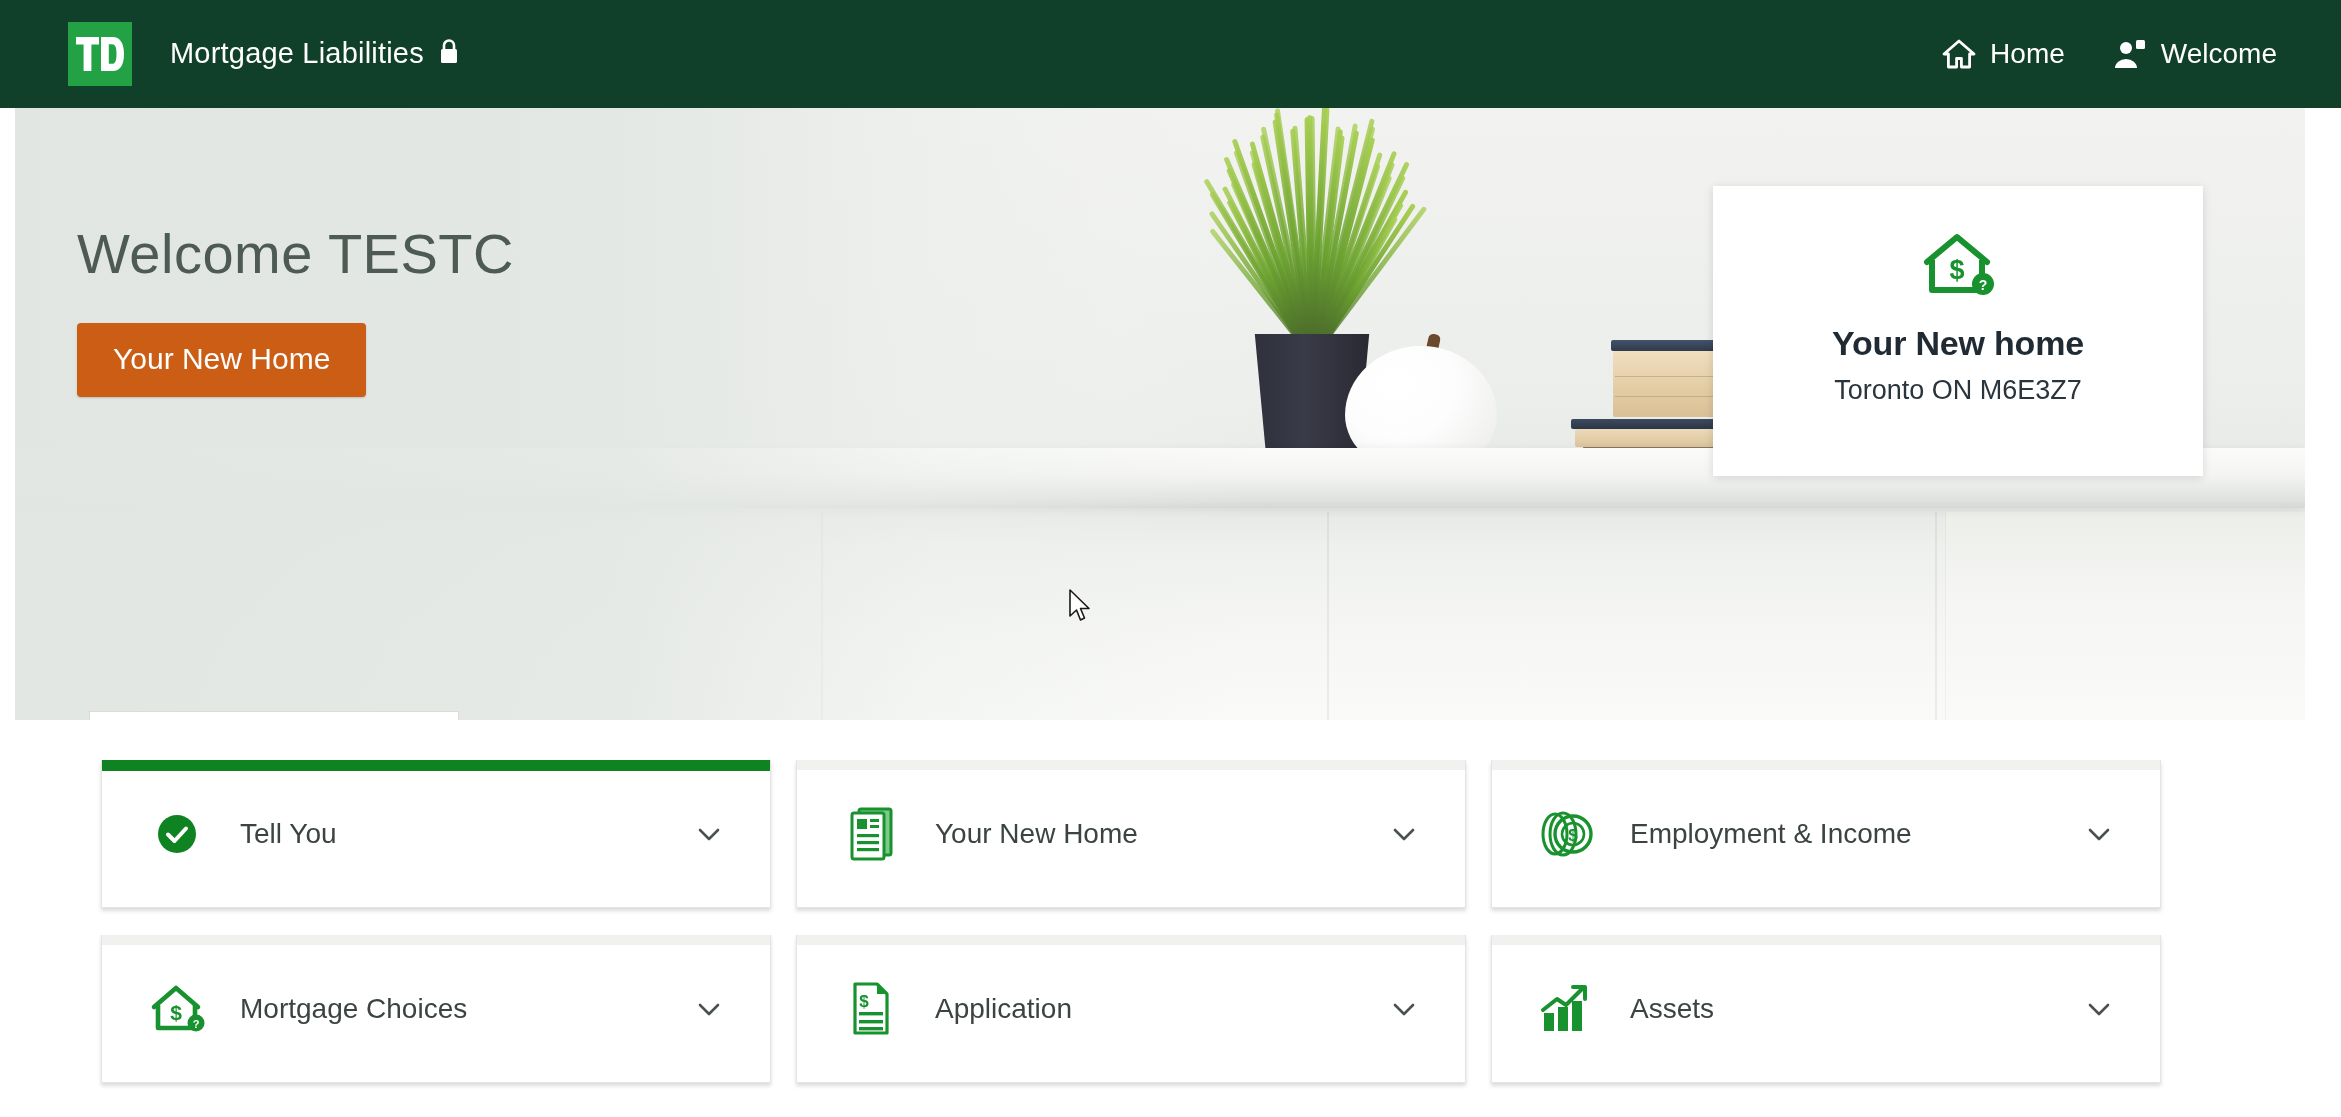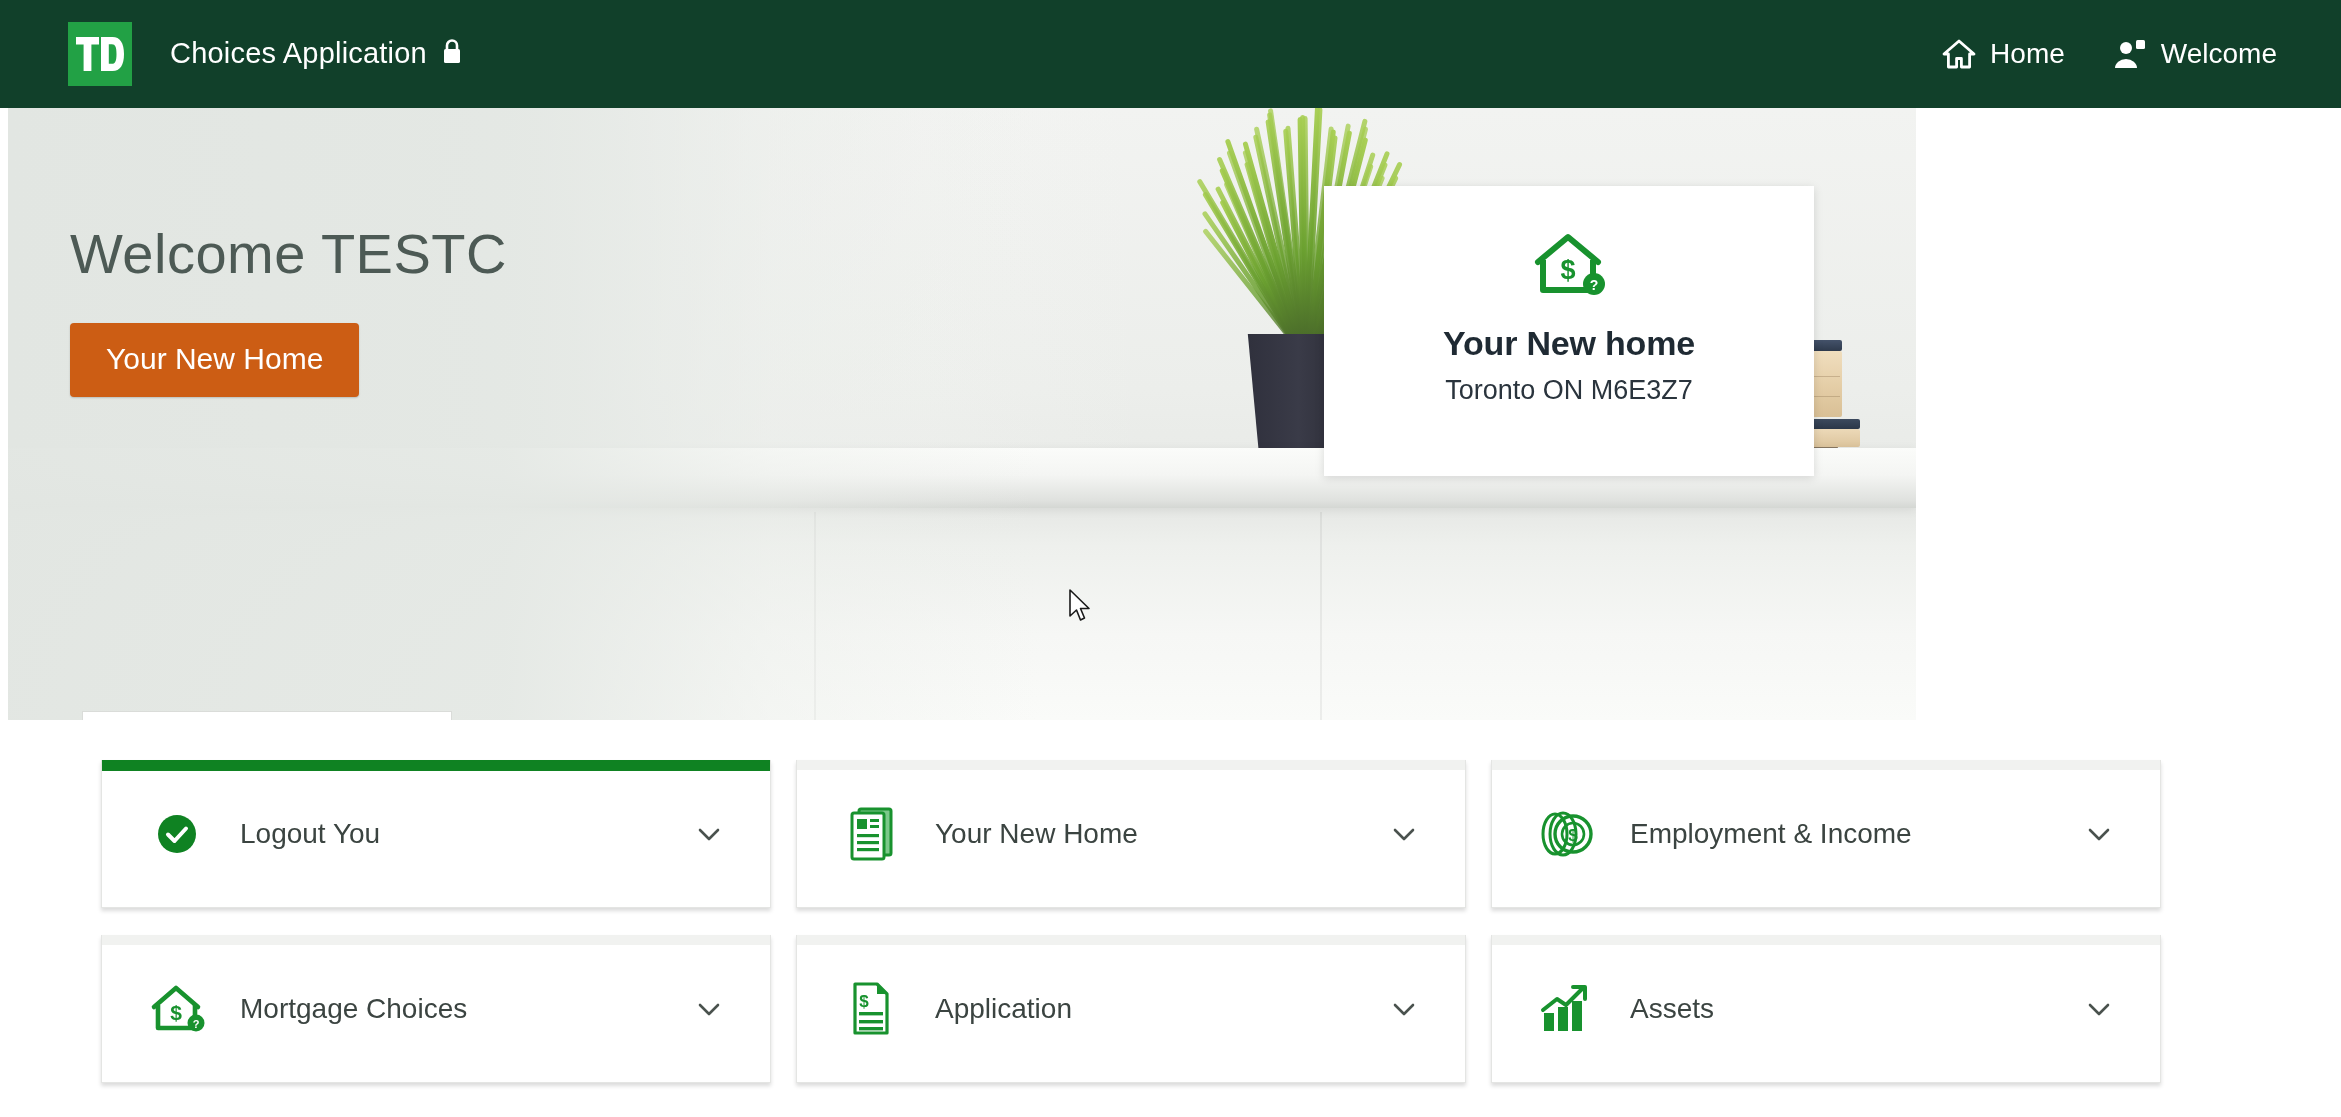--- a/index.html
+++ b/index.html
@@ -76,22 +76,22 @@
     font-weight: 400;
     text-decoration: none;
     white-space: nowrap;
     cursor: pointer;
   }
   .header-link svg { display: block; flex: none; }
 
   
   .hero {
     position: absolute;
-    top: 108px; left: 8px;
-    width: 1908px;
+    top: 108px; left: 15px;
+    width: 2290px;
     height: 612px;
     overflow: hidden;
     background: #e3e6e4;
   }
   
   .hero-photo {
     position: absolute;
     inset: 0;
     background:
       linear-gradient(to right, rgba(226,230,227,1) 0%, rgba(226,230,227,1) 22%, rgba(236,238,236,0.75) 34%, rgba(244,245,243,0.25) 48%, rgba(248,249,247,0) 60%),
@@ -369,21 +369,21 @@
 
   <div class="header">
     <div class="header-left">
       <div class="td-logo">
         <svg width="52" height="40" viewBox="0 0 52 40" aria-hidden="true">
           <path d="M2 3 h23 v7.5 h-7.6 V37 h-7.8 V10.5 H2 Z" fill="#ffffff"></path>
           <path d="M27 3 h11.5 c7.6 0 11.5 6 11.5 17 s-3.9 17 -11.5 17 H27 Z M34.8 10.2 v19.6 h3.1 c3.6 0 4.6 -3.3 4.6 -9.8 s-1 -9.8 -4.6 -9.8 Z" fill="#ffffff"></path>
         </svg>
       </div>
       <div class="header-title">
-        <span>Choices Application</span><span class="lock-icon"><svg width="22" height="27" viewBox="0 0 22 27" aria-hidden="true">
+        <span>Mortgage Liabilities</span><span class="lock-icon"><svg width="22" height="27" viewBox="0 0 22 27" aria-hidden="true">
               <path d="M6 11 V7.5 a5 5 0 0 1 10 0 V11" fill="none" stroke="#ffffff" stroke-width="2.6"></path>
               <rect x="3" y="11" width="16" height="14" rx="1.6" fill="#ffffff"></rect>
             </svg></span>
       </div>
     </div>
 
     <div class="header-right">
       <a class="header-link" href="#">
         <span>
           <svg width="34" height="32" viewBox="0 0 34 32" aria-hidden="true">
@@ -515,21 +515,21 @@
     <div class="grid">
 
       <div class="acc-card complete">
         <div class="acc-top"></div>
         <div class="acc-icon">
           <svg width="42" height="42" viewBox="0 0 42 42" aria-hidden="true">
             <circle cx="21" cy="21" r="19" fill="#0f8222"></circle>
             <path d="M12 21.5 L18.5 28 L30 15.5" fill="none" stroke="#ffffff" stroke-width="4" stroke-linecap="round" stroke-linejoin="round"></path>
           </svg>
         </div>
-        <div class="acc-label">Logout You</div>
+        <div class="acc-label">Tell You</div>
         <div class="acc-chevron">
           <svg width="30" height="30" viewBox="0 0 30 30" aria-hidden="true">
               <path d="M6 11 L15 20 L24 11" fill="none" stroke="#4a524e" stroke-width="2.6" stroke-linecap="round" stroke-linejoin="round"></path>
             </svg>
         </div>
       </div>
 
       <div class="acc-card">
         <div class="acc-top"></div>
         <div class="acc-icon">

